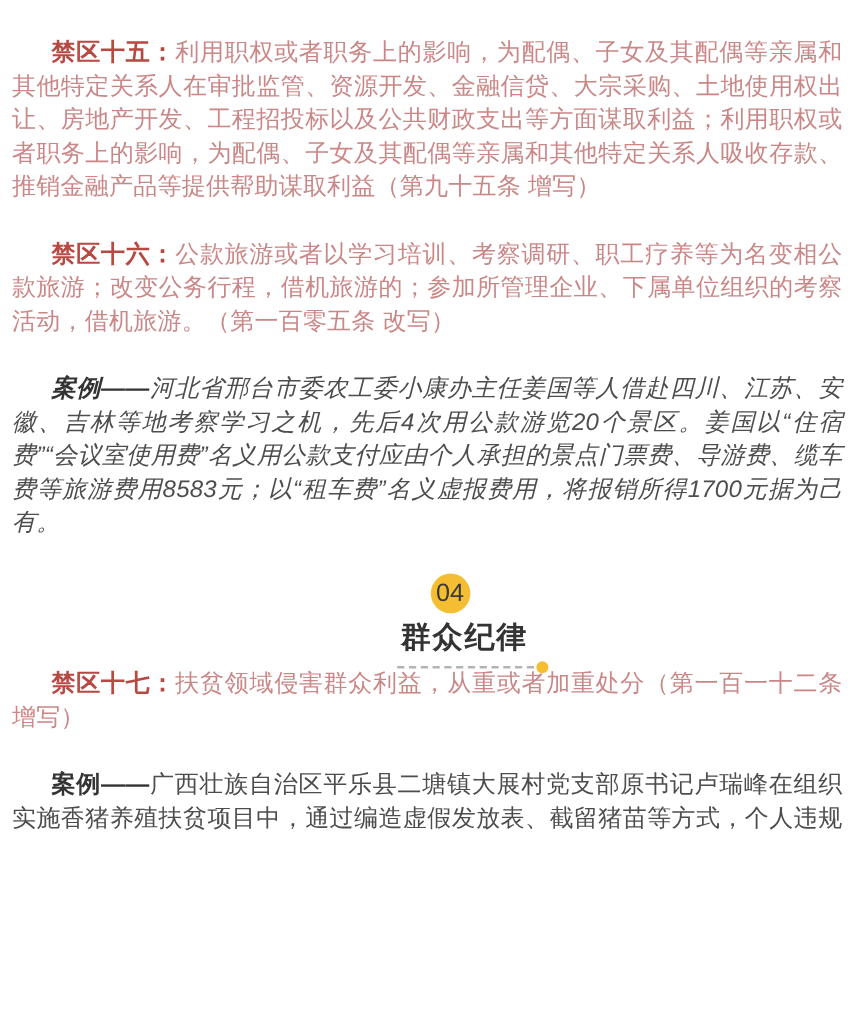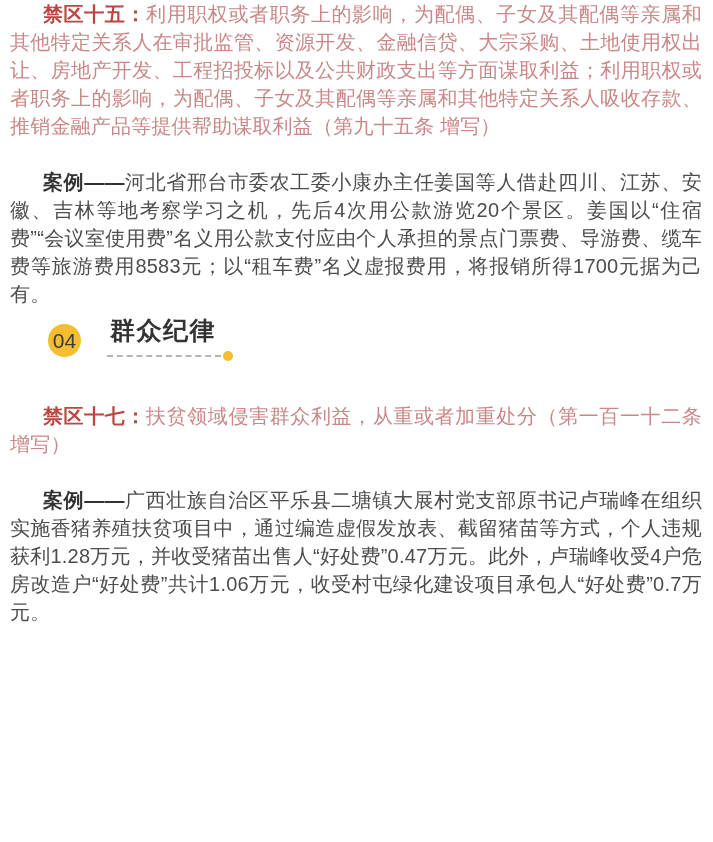--- a/index.html
+++ b/index.html
@@ -5,45 +5,46 @@
   html, body { margin: 0; padding: 0; }
   body {
     width: 713px;
     background: var(--page-bg, #ffffff);
     font-family: "Liberation Sans", sans-serif;
   }
   .page {
     box-sizing: border-box;
     width: 713px;
     height: 694px;
-    padding: 0 11px 13px 10px;
+    padding: 30px 11px 13px 10px;
     overflow: hidden;
     background: var(--page-bg, #ffffff);
   }
   .para {
     margin: 0 0 28px 0;
     font-size: 20px;
     line-height: 28px;
     letter-spacing: 0.2px;
     text-indent: 33px;
     text-align: justify;
   }
   .para strong { font-weight: bold; }
   .rule strong { color: var(--rule-label-color, #b84842); }
   .rule .body-text { color: var(--rule-text-color, #ca8787); }
   .case strong { color: var(--case-label-color, #333333); }
   .case .body-text { color: var(--case-text-color, #4d4d4d); }
-  .before-heading { margin-bottom: 16px; }
+  .before-heading { margin-bottom: 28px; font-style: italic; }
   .last-para { margin-bottom: 0; }
 
   .section-heading {
     display: flex;
-    align-items: flex-end;
+    align-items: center;
     margin: 0 0 45px 38px;
     height: 33px;
+    flex-direction: column;
   }
   .badge {
     flex: 0 0 auto;
     width: 33px;
     height: 33px;
     border-radius: 50%;
     background: var(--badge-bg, #f5bd31);
     color: var(--badge-text-color, #3b3b3b);
     font-size: 21px;
     line-height: 33px;
@@ -73,20 +74,21 @@
   }
 </style>
 </head>
 <body>
 
 <div class="page">
 
   <p class="para rule"><strong>禁区十五：</strong><span class="body-text">利用职权或者职务上的影响，为配偶、子女及其配偶等亲属和其他特定关系人在审批监管、资源开发、金融信贷、大宗采购、土地使用权出让、房地产开发、工程招投标以及公共财政支出等方面谋取利益；利用职权或者职务上的影响，为配偶、子女及其配偶等亲属和其他特定关系人吸收存款、推销金融产品等提供帮助谋取利益（第九十五条 增写）</span></p>
 
 
+  <p class="para rule"><strong>禁区十六：</strong><span class="body-text">公款旅游或者以学习培训、考察调研、职工疗养等为名变相公款旅游；改变公务行程，借机旅游的；参加所管理企业、下属单位组织的考察活动，借机旅游。（第一百零五条 改写）</span></p>
 
   <p class="para case before-heading"><strong>案例——</strong><span class="body-text">河北省邢台市委农工委小康办主任姜国等人借赴四川、江苏、安徽、吉林等地考察学习之机，先后4次用公款游览20个景区。姜国以“住宿费”“会议室使用费”名义用公款支付应由个人承担的景点门票费、导游费、缆车费等旅游费用8583元；以“租车费”名义虚报费用，将报销所得1700元据为己有。</span></p>
 
   <div class="section-heading">
     <span class="badge">04</span>
     <span class="title-wrap">
       <span class="heading-title">群众纪律</span>
       <span class="end-dot"></span>
     </span>
   </div>

